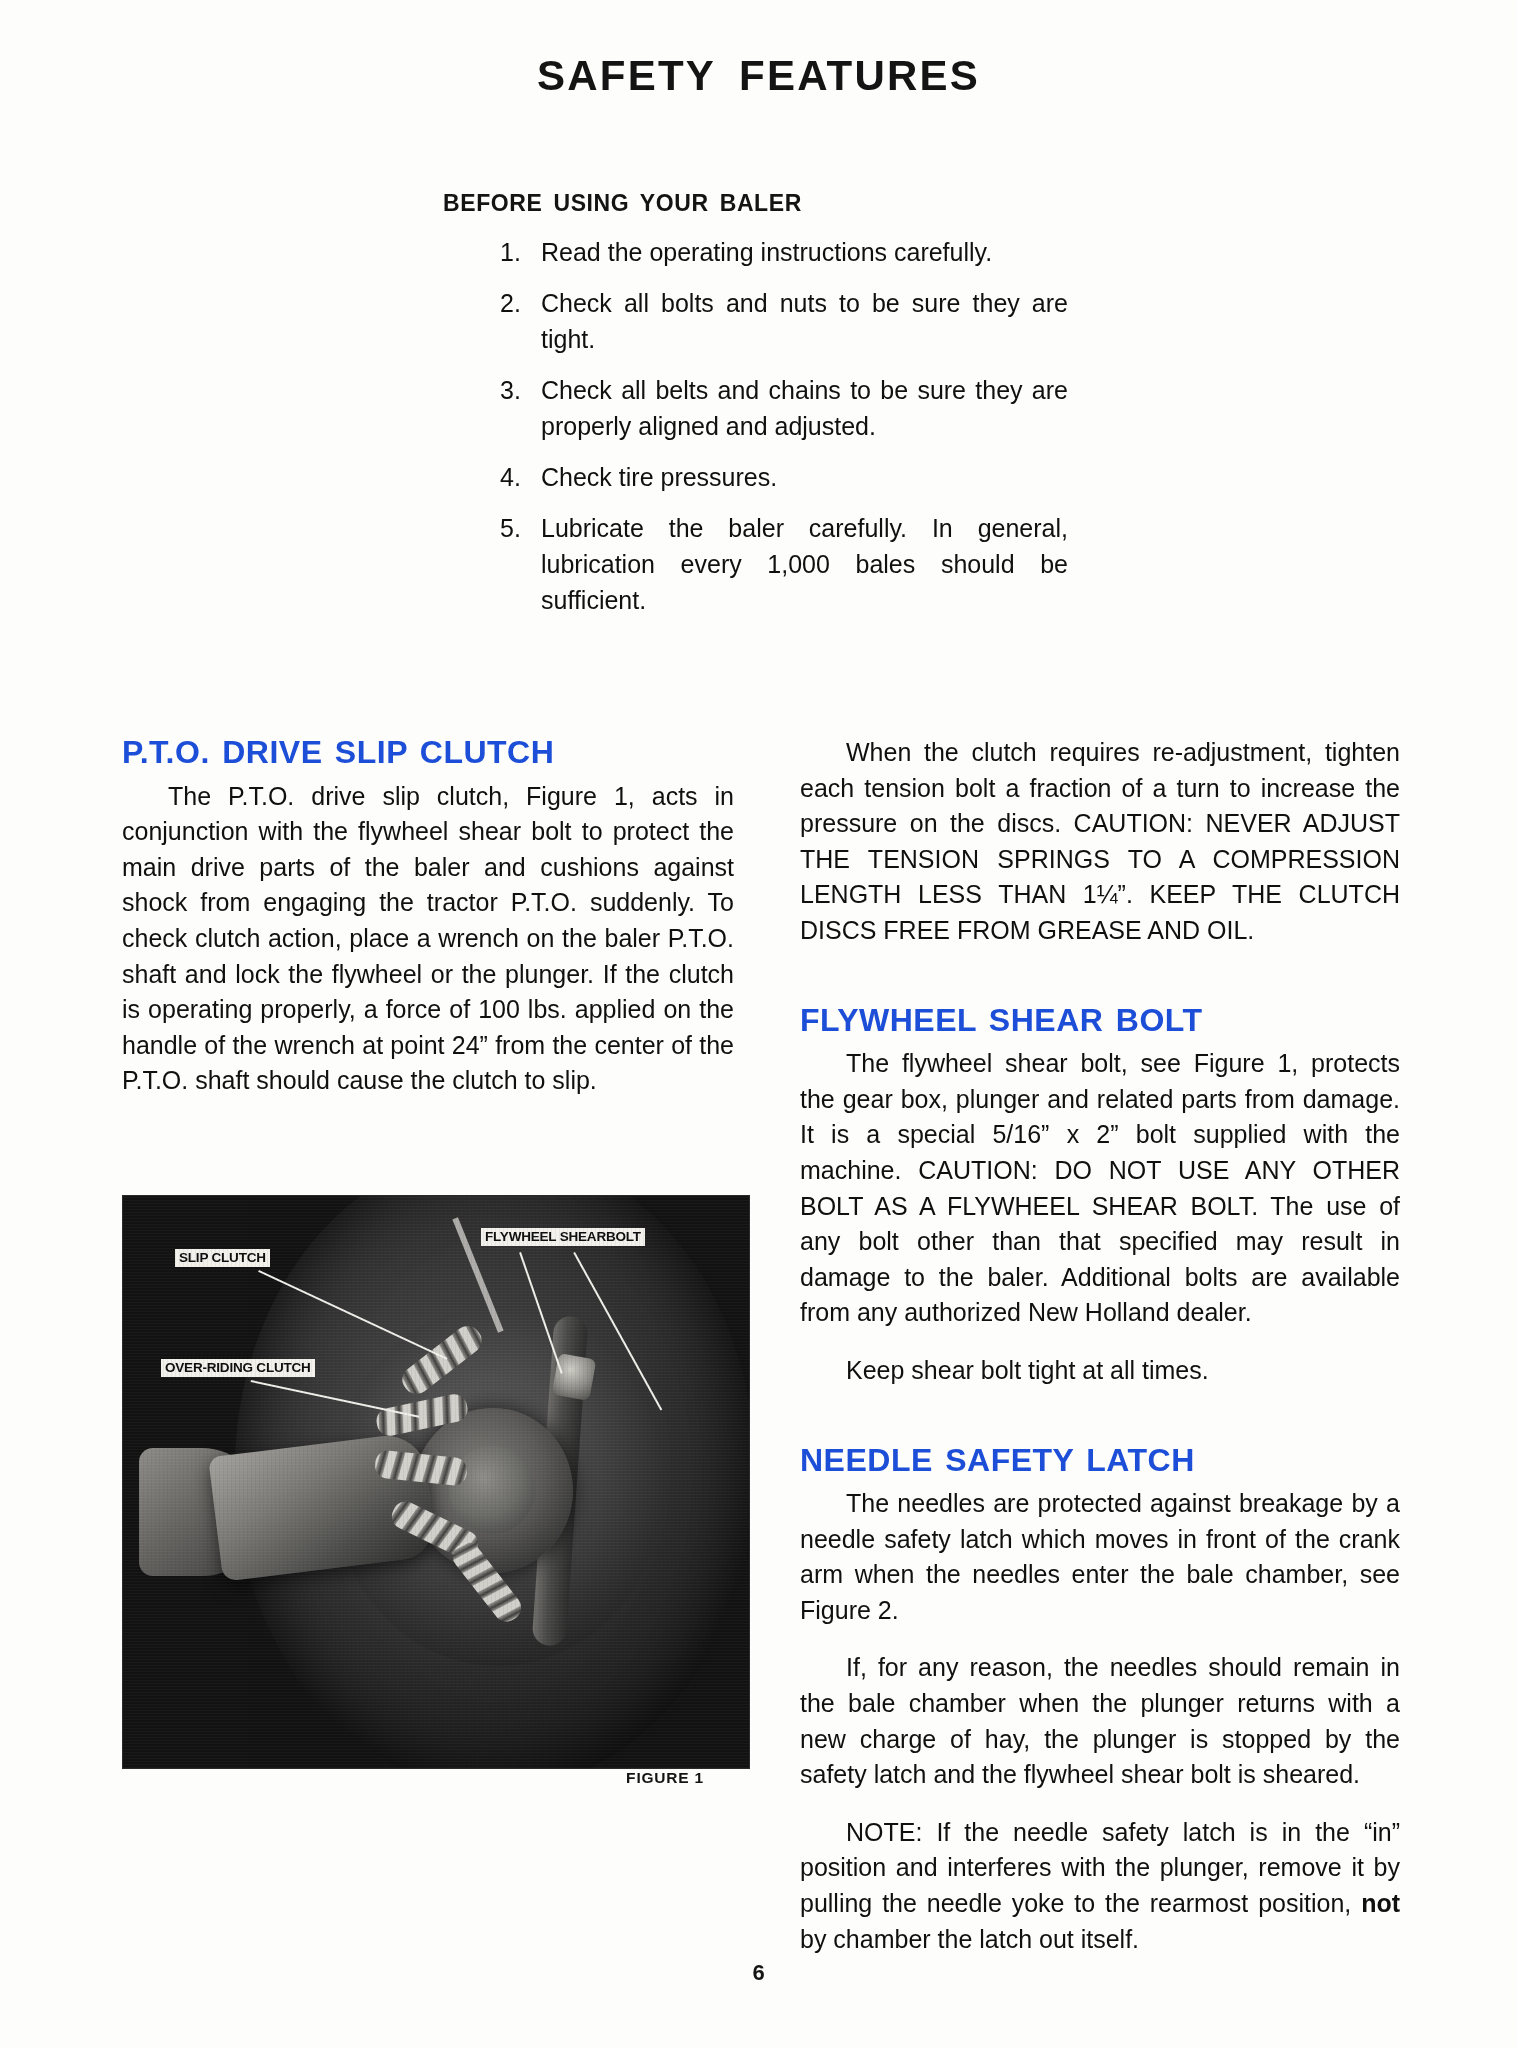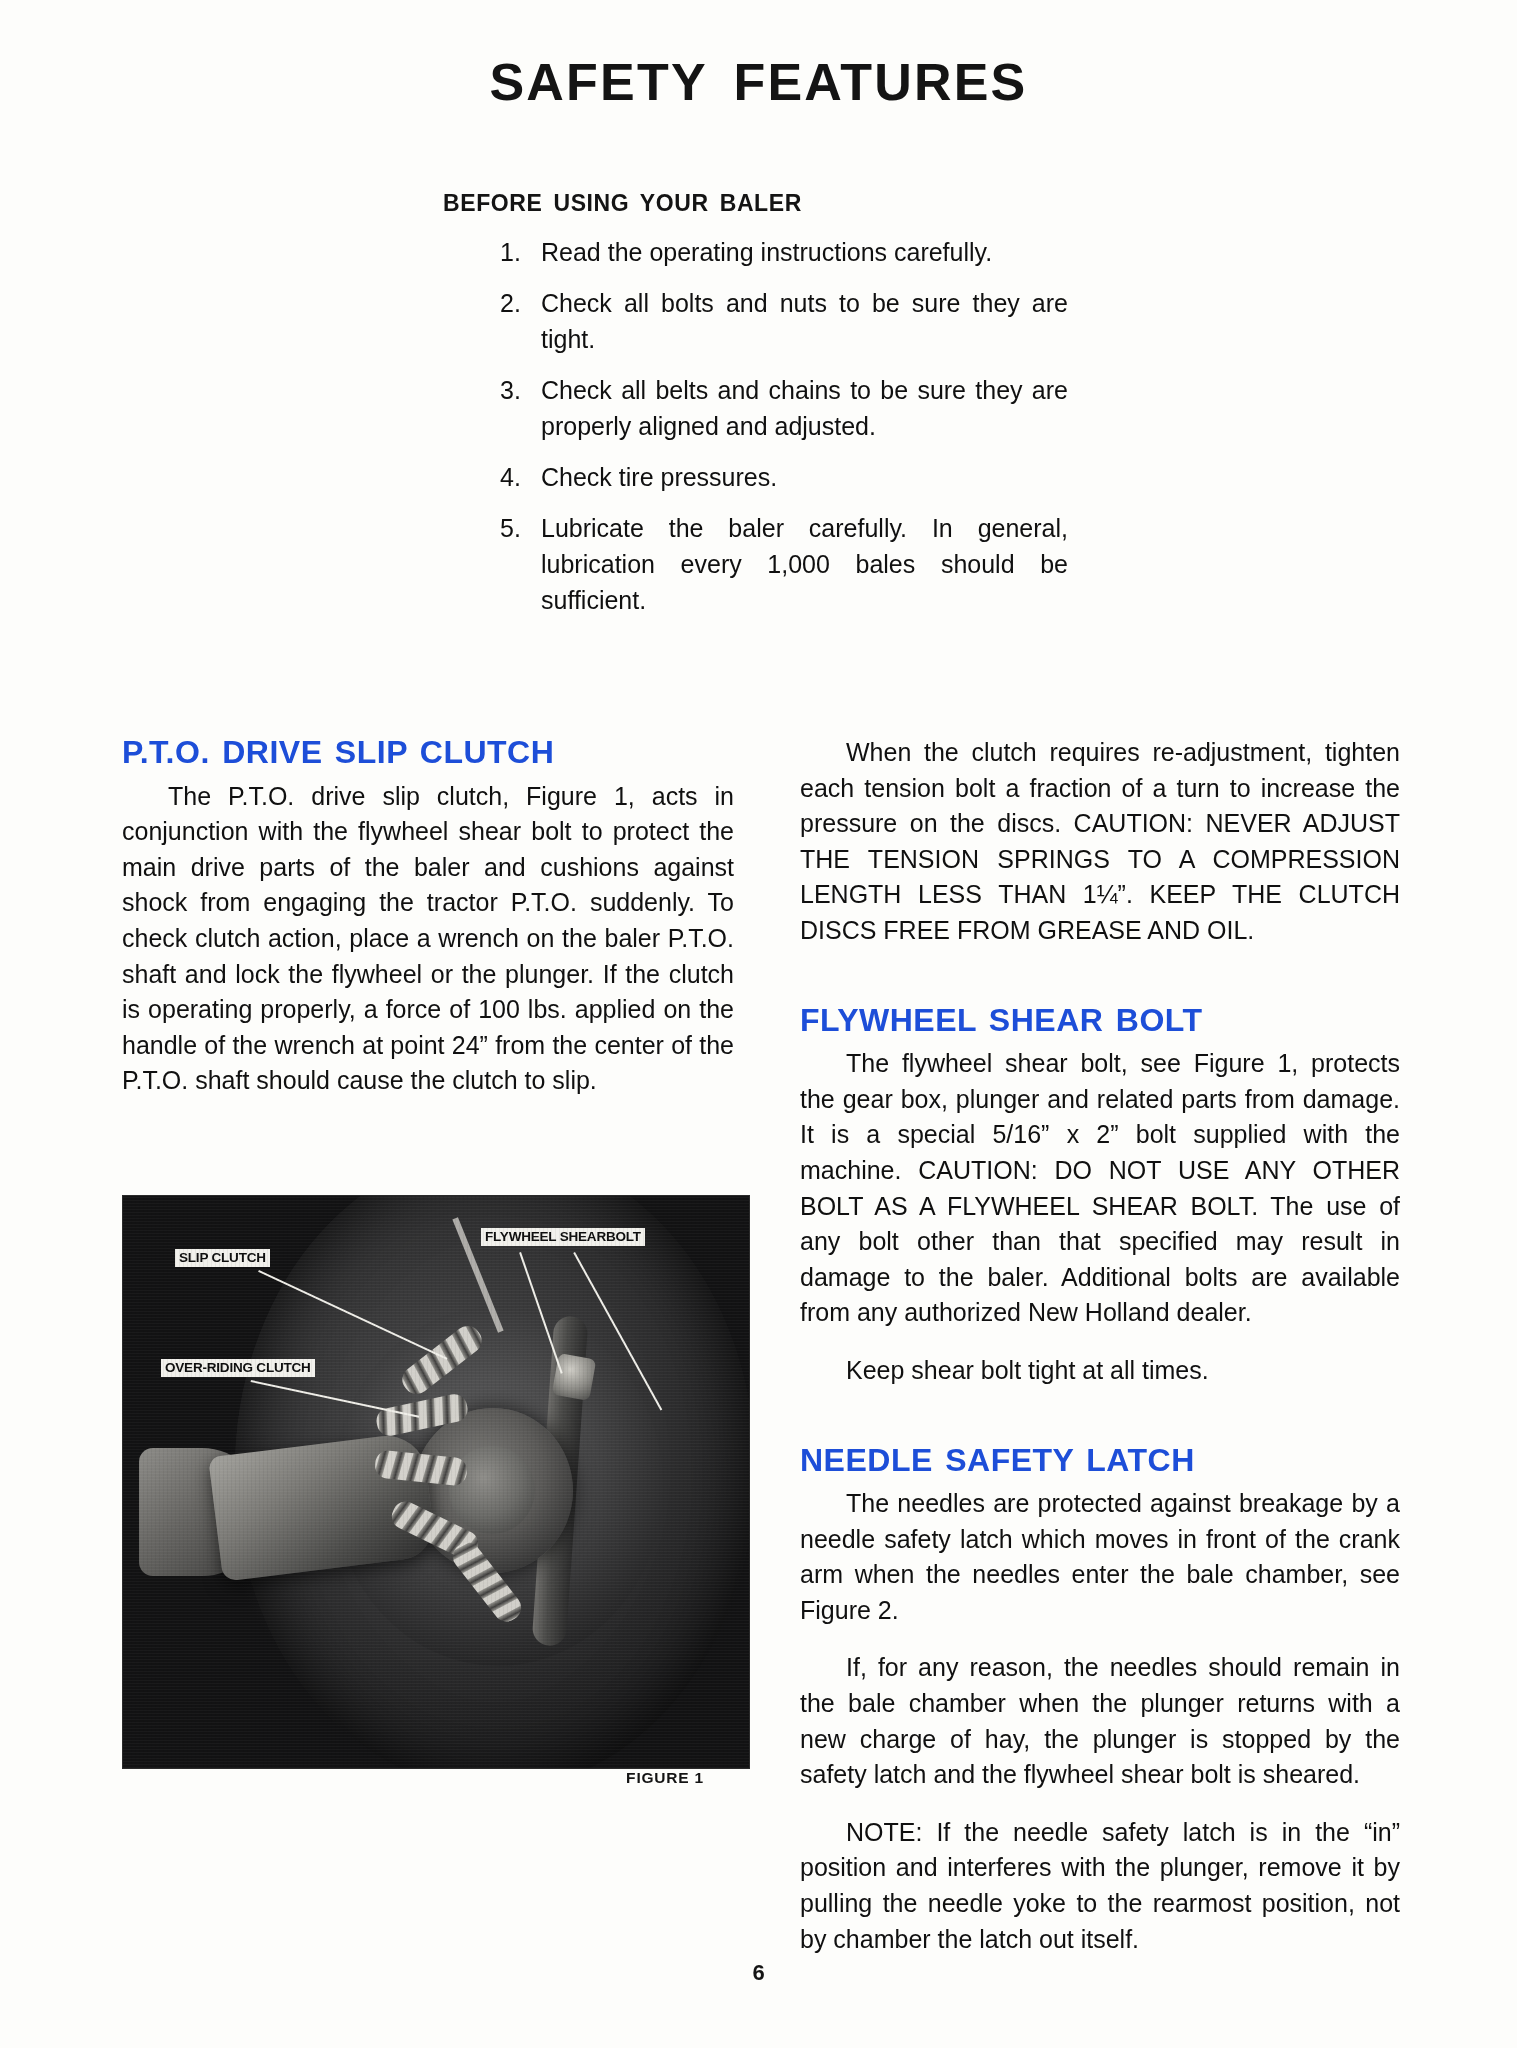--- a/index.html
+++ b/index.html
@@ -21,21 +21,21 @@
     box-sizing: border-box;
   }
 
   
   .page-title {
     position: absolute;
     top: 52px;
     left: 0;
     width: 100%;
     text-align: center;
-    font-size: 52px;
+    font-size: 42px;
     font-weight: bold;
     letter-spacing: 2.2px;
     word-spacing: 10px;
     color: #141414;
   }
 
   
   .intro {
     position: absolute;
     top: 190px;
@@ -257,21 +257,21 @@
   
   .page-number {
     position: absolute;
     bottom: 62px;
     left: 0; width: 100%;
     text-align: center;
     font-size: 22px;
     font-weight: bold;
     color: #141414;
   }
-  b.inline { font-weight: normal; }
+  b.inline { font-weight: bold; }
 </style>
 </head>
 <body>
 
 <div class="page">
 
   <div class="page-title">SAFETY FEATURES</div>
 
   <div class="intro">
     <div class="intro-heading">BEFORE USING YOUR BALER</div>

